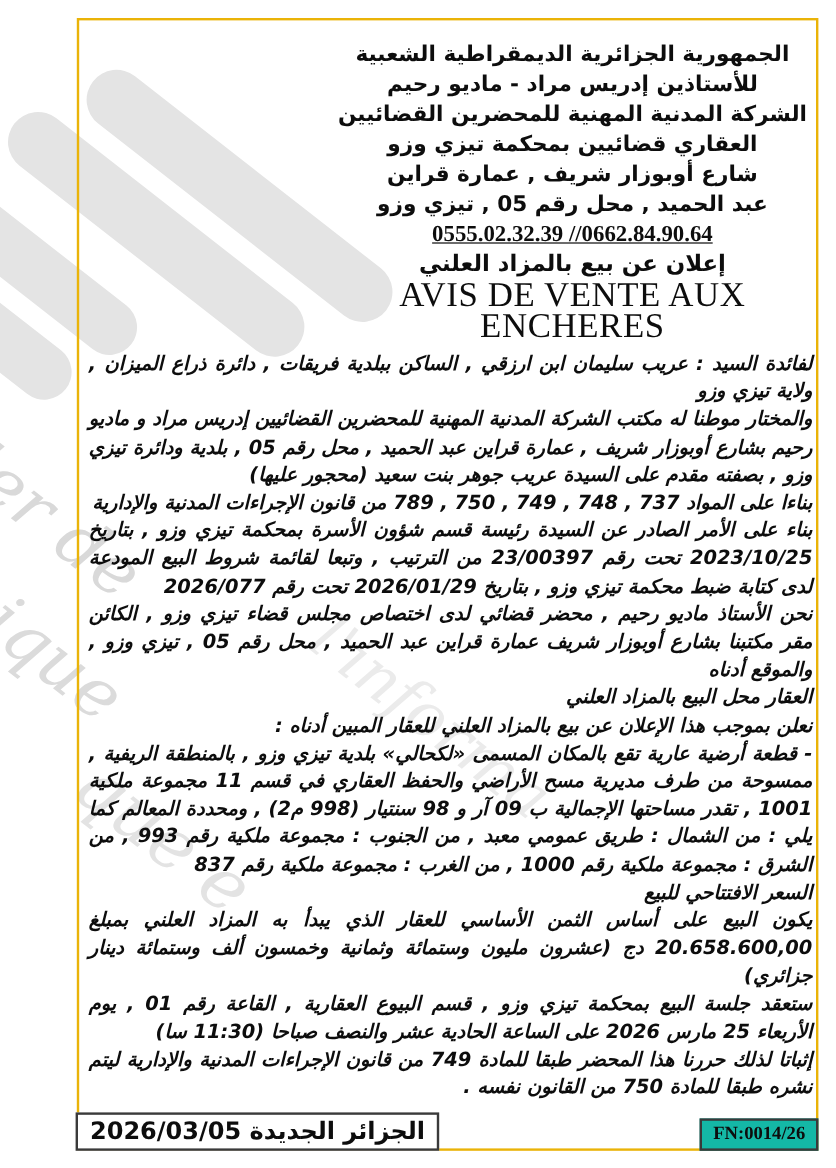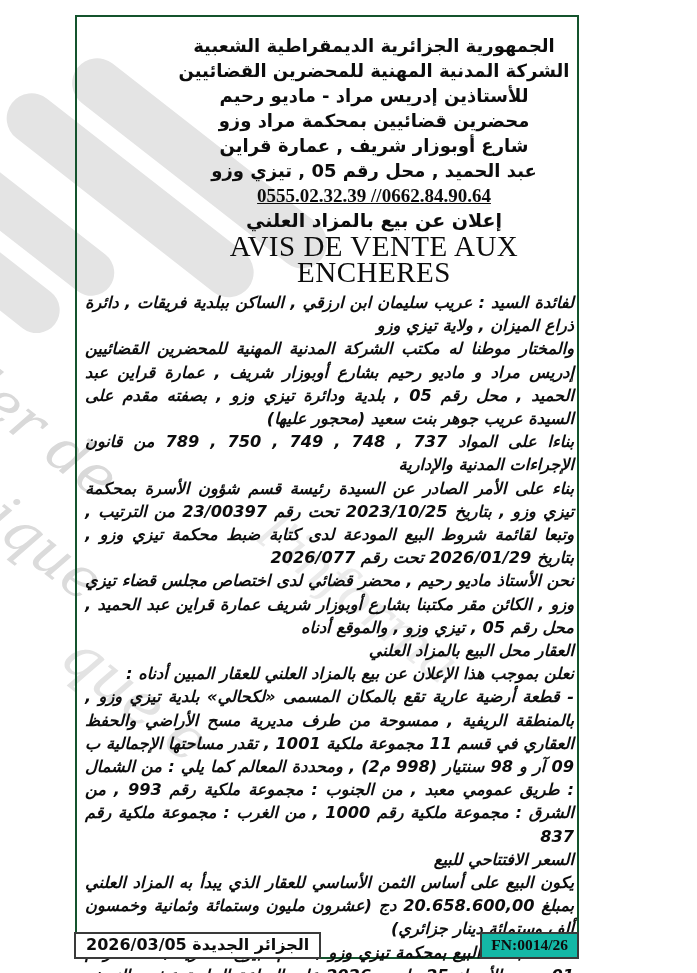--- a/index.html
+++ b/index.html
@@ -14,42 +14,42 @@
   .wm .b2{left:60px;top:8px;width:300px;height:50px;}
   .wm .b3{left:-30px;top:95px;width:280px;height:46px;}
   .wm .b4{left:-50px;top:158px;width:280px;height:46px;}
   .wm .wt{position:absolute;font-family:"DejaVu Serif",serif;font-style:italic;white-space:nowrap;}
   .wm .t1{left:150px;top:240px;font-size:58px;color:#d9d9d9;}
   .wm .t2{left:170px;top:330px;font-size:58px;color:#dbdbdb;}
   .wm .t3{left:520px;top:180px;font-size:52px;color:#ebebeb;}
   .wm .t4{left:440px;top:390px;font-size:60px;color:#e3e3e3;}
   
   .frame{
-    position:absolute;left:75px;top:15px;width:504px;height:944px;
-    border:2px solid #14532d;box-sizing:border-box;background:transparent;z-index:2;
+    position:absolute;left:64px;top:15px;width:618px;height:944px;
+    border:2px solid #eab308;box-sizing:border-box;background:transparent;z-index:2;
   }
   
   .letterhead{
     width:402px;margin:16px 2px 0 auto;text-align:center;direction:rtl;
     font-weight:700;font-size:18px;line-height:25px;
   }
   .lh-line{display:block;}
   .phone{direction:ltr;font-family:"Liberation Serif",serif;font-size:19px;font-weight:700;line-height:25px;text-decoration:underline;}
   .title-ar{font-size:19px;font-weight:700;line-height:25px;}
   .title-fr{font-family:"Liberation Serif",serif;font-weight:400;font-size:29px;line-height:26px;letter-spacing:.5px;}
   
   .body-text{
     direction:rtl;text-align:justify;font-weight:700;
     font-size:16.2px;line-height:23.2px;margin:6px 3px 0 8px;
   }
   .body-text p{margin:0;font-style:italic;}
   
   .stamp-left{
     position:absolute;left:-3px;bottom:-2px;border:2px solid #3a3a3a;background:#fff;
-    padding:1px 10px 3px;font-weight:700;font-size:16px;direction:rtl;white-space:nowrap;
+    padding:1px 10px 3px;font-weight:700;font-size:20px;direction:rtl;white-space:nowrap;
   }
   .stamp-right{
     position:absolute;right:-2px;bottom:-2px;border:2px solid #3a3a3a;background:#14b8a6;
     padding:2px 9px 3px;font-family:"Liberation Serif",serif;font-weight:700;font-size:15.5px;white-space:nowrap;
   }
 </style>
 </head>
 <body>
 
 <div class="page">
@@ -62,23 +62,23 @@
     <span class="wt t1">ader de</span>
     <span class="wt t2">nomique</span>
     <span class="wt t3">l'informa</span>
     <span class="wt t4">que e</span>
   </div>
 
   <div class="frame">
 
     <div class="letterhead">
       <span class="lh-line">الجمهورية الجزائرية الديمقراطية الشعبية</span>
+      <span class="lh-line">للأستاذين إدريس مراد - ماديو رحيم</span>
       <span class="lh-line">الشركة المدنية المهنية للمحضرين القضائيين</span>
-      <span class="lh-line">للأستاذين إدريس مراد - ماديو رحيم</span>
-      <span class="lh-line">محضرين قضائيين بمحكمة مراد وزو</span>
+      <span class="lh-line">العقاري قضائيين بمحكمة تيزي وزو</span>
       <span class="lh-line">شارع أوبوزار شريف , عمارة قراين</span>
       <span class="lh-line">عبد الحميد , محل رقم 05 , تيزي وزو</span>
       <div class="phone">0555.02.32.39 //0662.84.90.64</div>
       <div class="title-ar">إعلان عن بيع بالمزاد العلني</div>
       <div class="title-fr">AVIS DE VENTE AUX ENCHERES</div>
     </div>
 
     <div class="body-text">
       <p>لفائدة السيد : عريب سليمان ابن ارزقي , الساكن ببلدية فريقات , دائرة ذراع الميزان , ولاية تيزي وزو</p>
       <p>والمختار موطنا له مكتب الشركة المدنية المهنية للمحضرين القضائيين إدريس مراد و ماديو رحيم بشارع أوبوزار شريف , عمارة قراين عبد الحميد , محل رقم 05 , بلدية ودائرة تيزي وزو , بصفته مقدم على السيدة عريب جوهر بنت سعيد (محجور عليها)</p>

